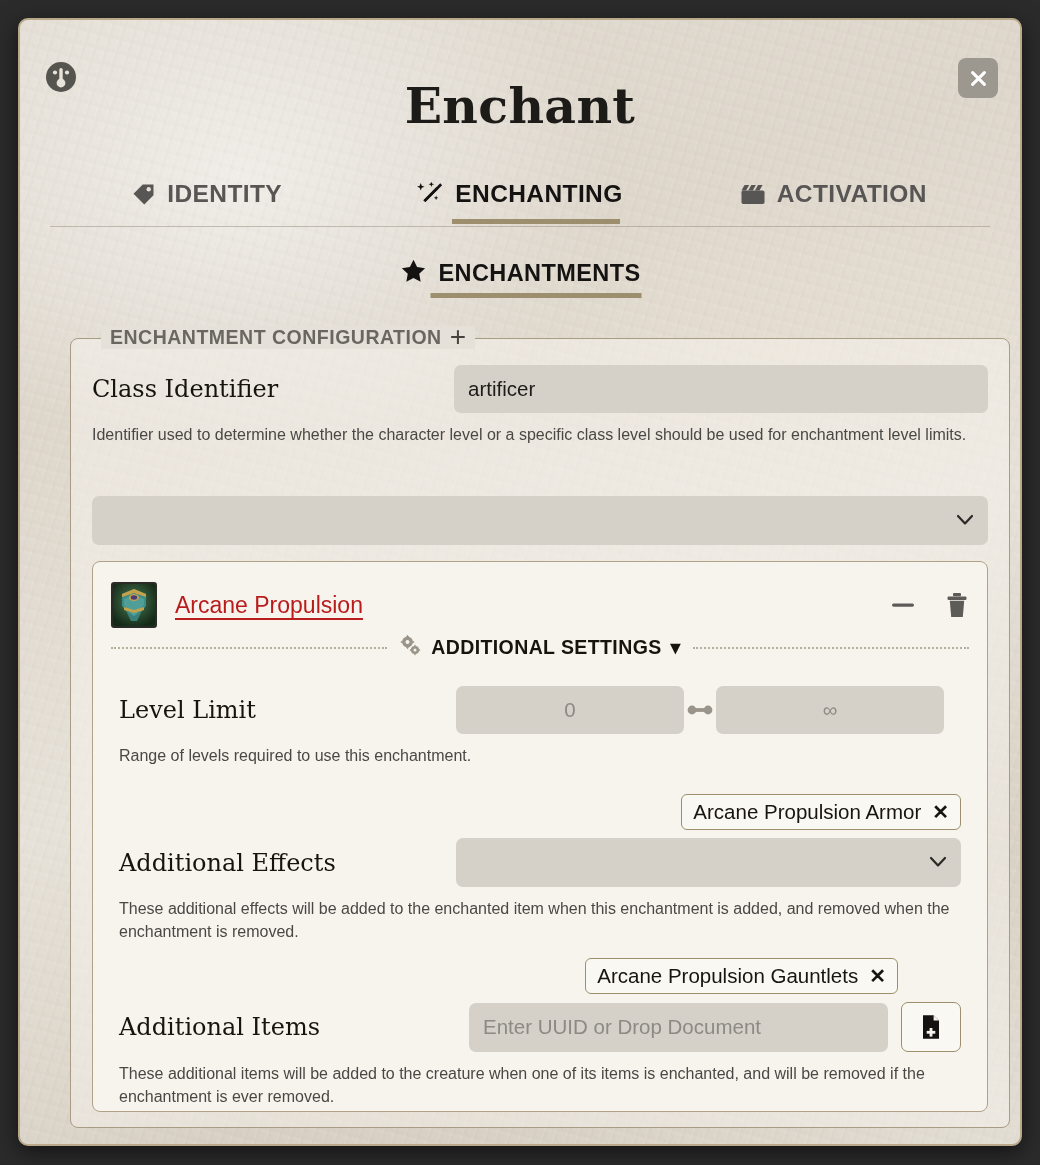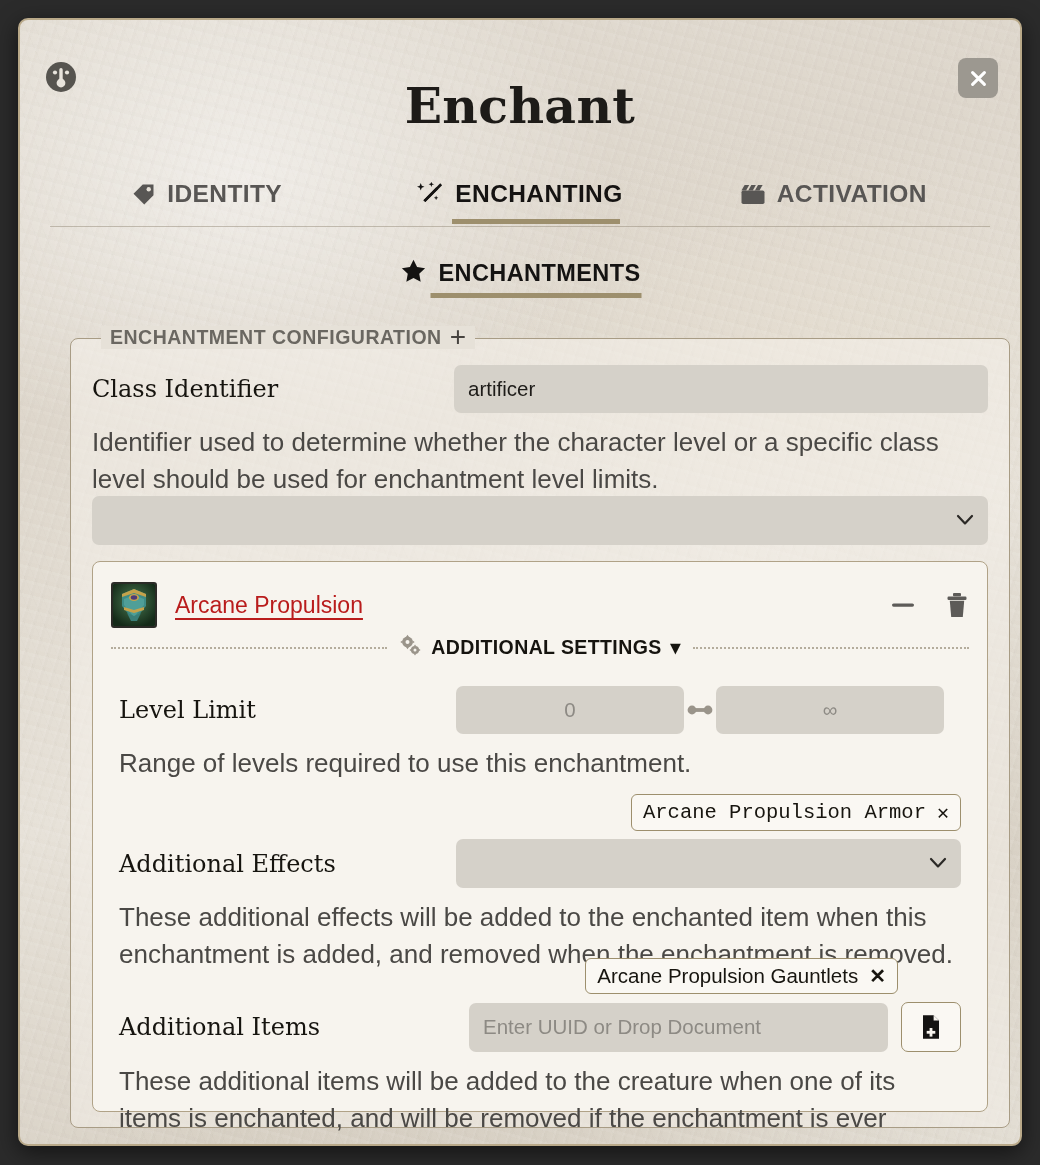--- a/index.html
+++ b/index.html
@@ -157,21 +157,21 @@
   .fgroup { position: absolute; left: 21px; right: 21px; }
   .frow { display: flex; align-items: center; }
   .flabel {
     font-family: "DejaVu Serif", "Liberation Serif", serif;
     font-size: 24px; font-weight: normal;
     color: #16140f;
     width: 362px;
     flex-shrink: 0;
   }
   .hint {
-    font-size: 26px;
+    font-size: 16px;
     color: #4a4845;
     line-height: 1.42;
     margin-top: 11px;
   }
 
   .ipt {
     background: #d5d1c9;
     border: none; border-radius: 7px;
     height: 48px;
     font-family: "Liberation Sans", sans-serif;
@@ -437,21 +437,21 @@
               <circle cx="21" cy="7" r="4.4" fill="#9a948a"></circle>
               <rect x="4" y="5.1" width="18" height="3.8" fill="#9a948a"></rect>
             </svg>
           </span>
           <input class="ipt ctr" style="width: 228px;" placeholder="∞">
         </div>
         <div class="hint">Range of levels required to use this enchantment.</div>
       </div>
 
       <div class="fgroup" style="top:232px; left:26px; right:26px;">
-        <div style="display:flex; justify-content:flex-end; margin-bottom:8px;font-family:Liberation Mono, monospace;">
+        <div style="display:flex; justify-content:flex-end; margin-bottom:8px;">
           <span class="tag">
             <span>Arcane Propulsion Armor</span>
             <span class="tx">✕</span>
           </span>
         </div>
         <div class="frow">
           <div class="flabel" style="width:337px;">Additional Effects</div>
           <div class="selbox" style="flex:1;">
             <span class="chev">
               <svg width="18" height="12" viewBox="0 0 18 12">

